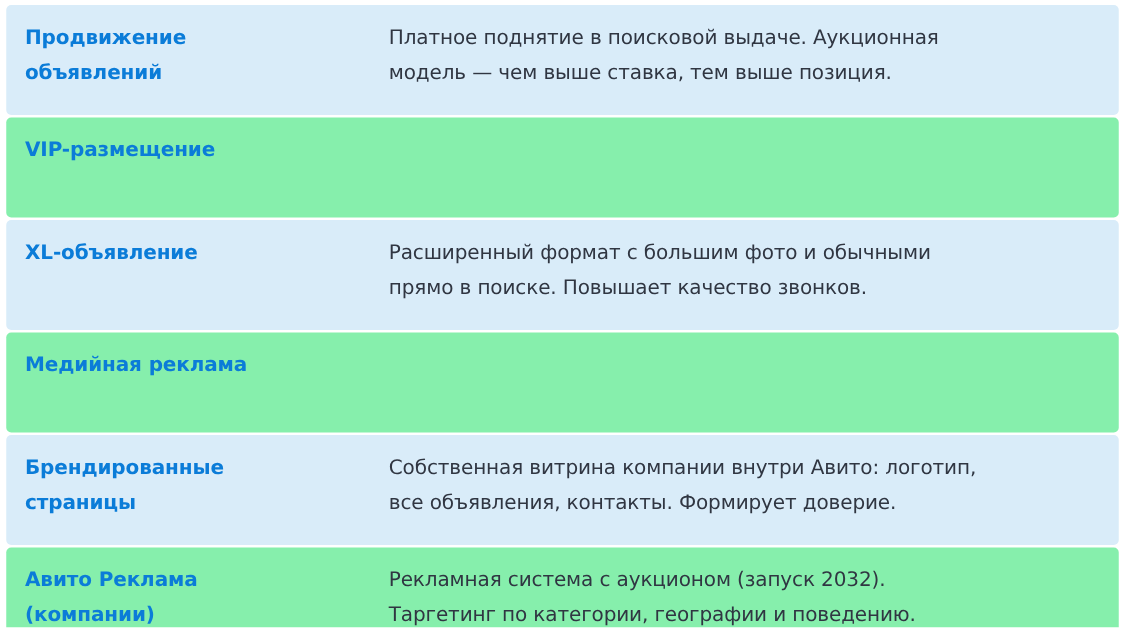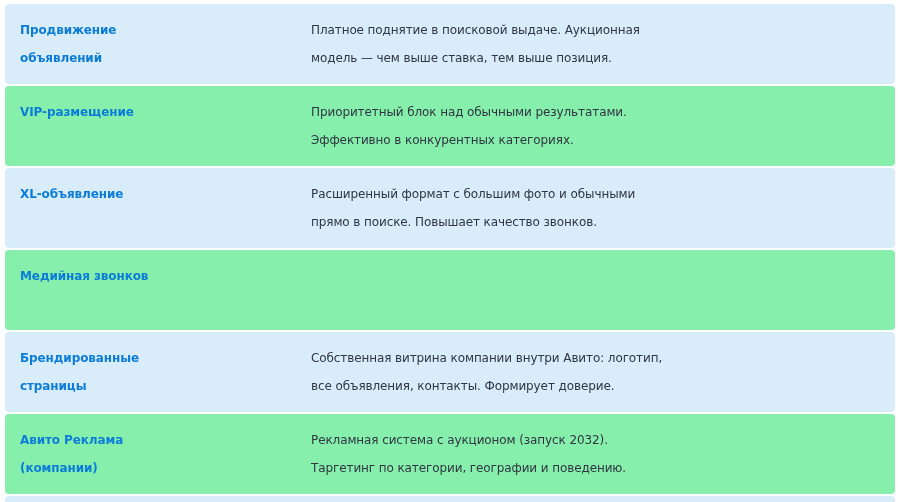--- a/index.html
+++ b/index.html
@@ -33,61 +33,59 @@
   .row.highlight {
     background: #d9ecf9;
   }
   .row.partial {
     height: 10px;
     min-height: 10px;
   }
   .cell {
     white-space: pre-line;
     line-height: 28px;
-    font-size: 12px;
+    font-size: 16px;
     letter-spacing: -0.1px;
   }
   .term {
     padding: 12px 10px 12px 15px;
     color: #0b7cd8;
     font-weight: 700;
   }
   .desc {
-    padding: 12px 24px 4px 11px;
+    padding: 12px 24px 20px 11px;
     color: #303642;
     font-weight: 400;
   }
 </style>
 </head>
 <body>
 
 <div class="page">
   <div class="table">
 
     <div class="row highlight">
       <div class="cell term">Продвижение
 объявлений</div>
       <div class="cell desc">Платное поднятие в поисковой выдаче. Аукционная
 модель — чем выше ставка, тем выше позиция.</div>
     </div>
 
     <div class="row">
       <div class="cell term">VIP-размещение</div>
-      <div class="cell desc">Приоритетный блок над обычными результатами.
-Эффективно в конкурентных категориях.</div>
     </div>
 
     <div class="row highlight">
       <div class="cell term">XL-объявление</div>
       <div class="cell desc">Расширенный формат с большим фото и обычными
 прямо в поиске. Повышает качество звонков.</div>
     </div>
 
     <div class="row">
-      <div class="cell term">Медийная звонков</div>
+      <div class="cell term">Медийная реклама</div>
     </div>
 
     <div class="row highlight">
       <div class="cell term">Брендированные
 страницы</div>
       <div class="cell desc">Собственная витрина компании внутри Авито: логотип,
 все объявления, контакты. Формирует доверие.</div>
     </div>
 
     <div class="row">

